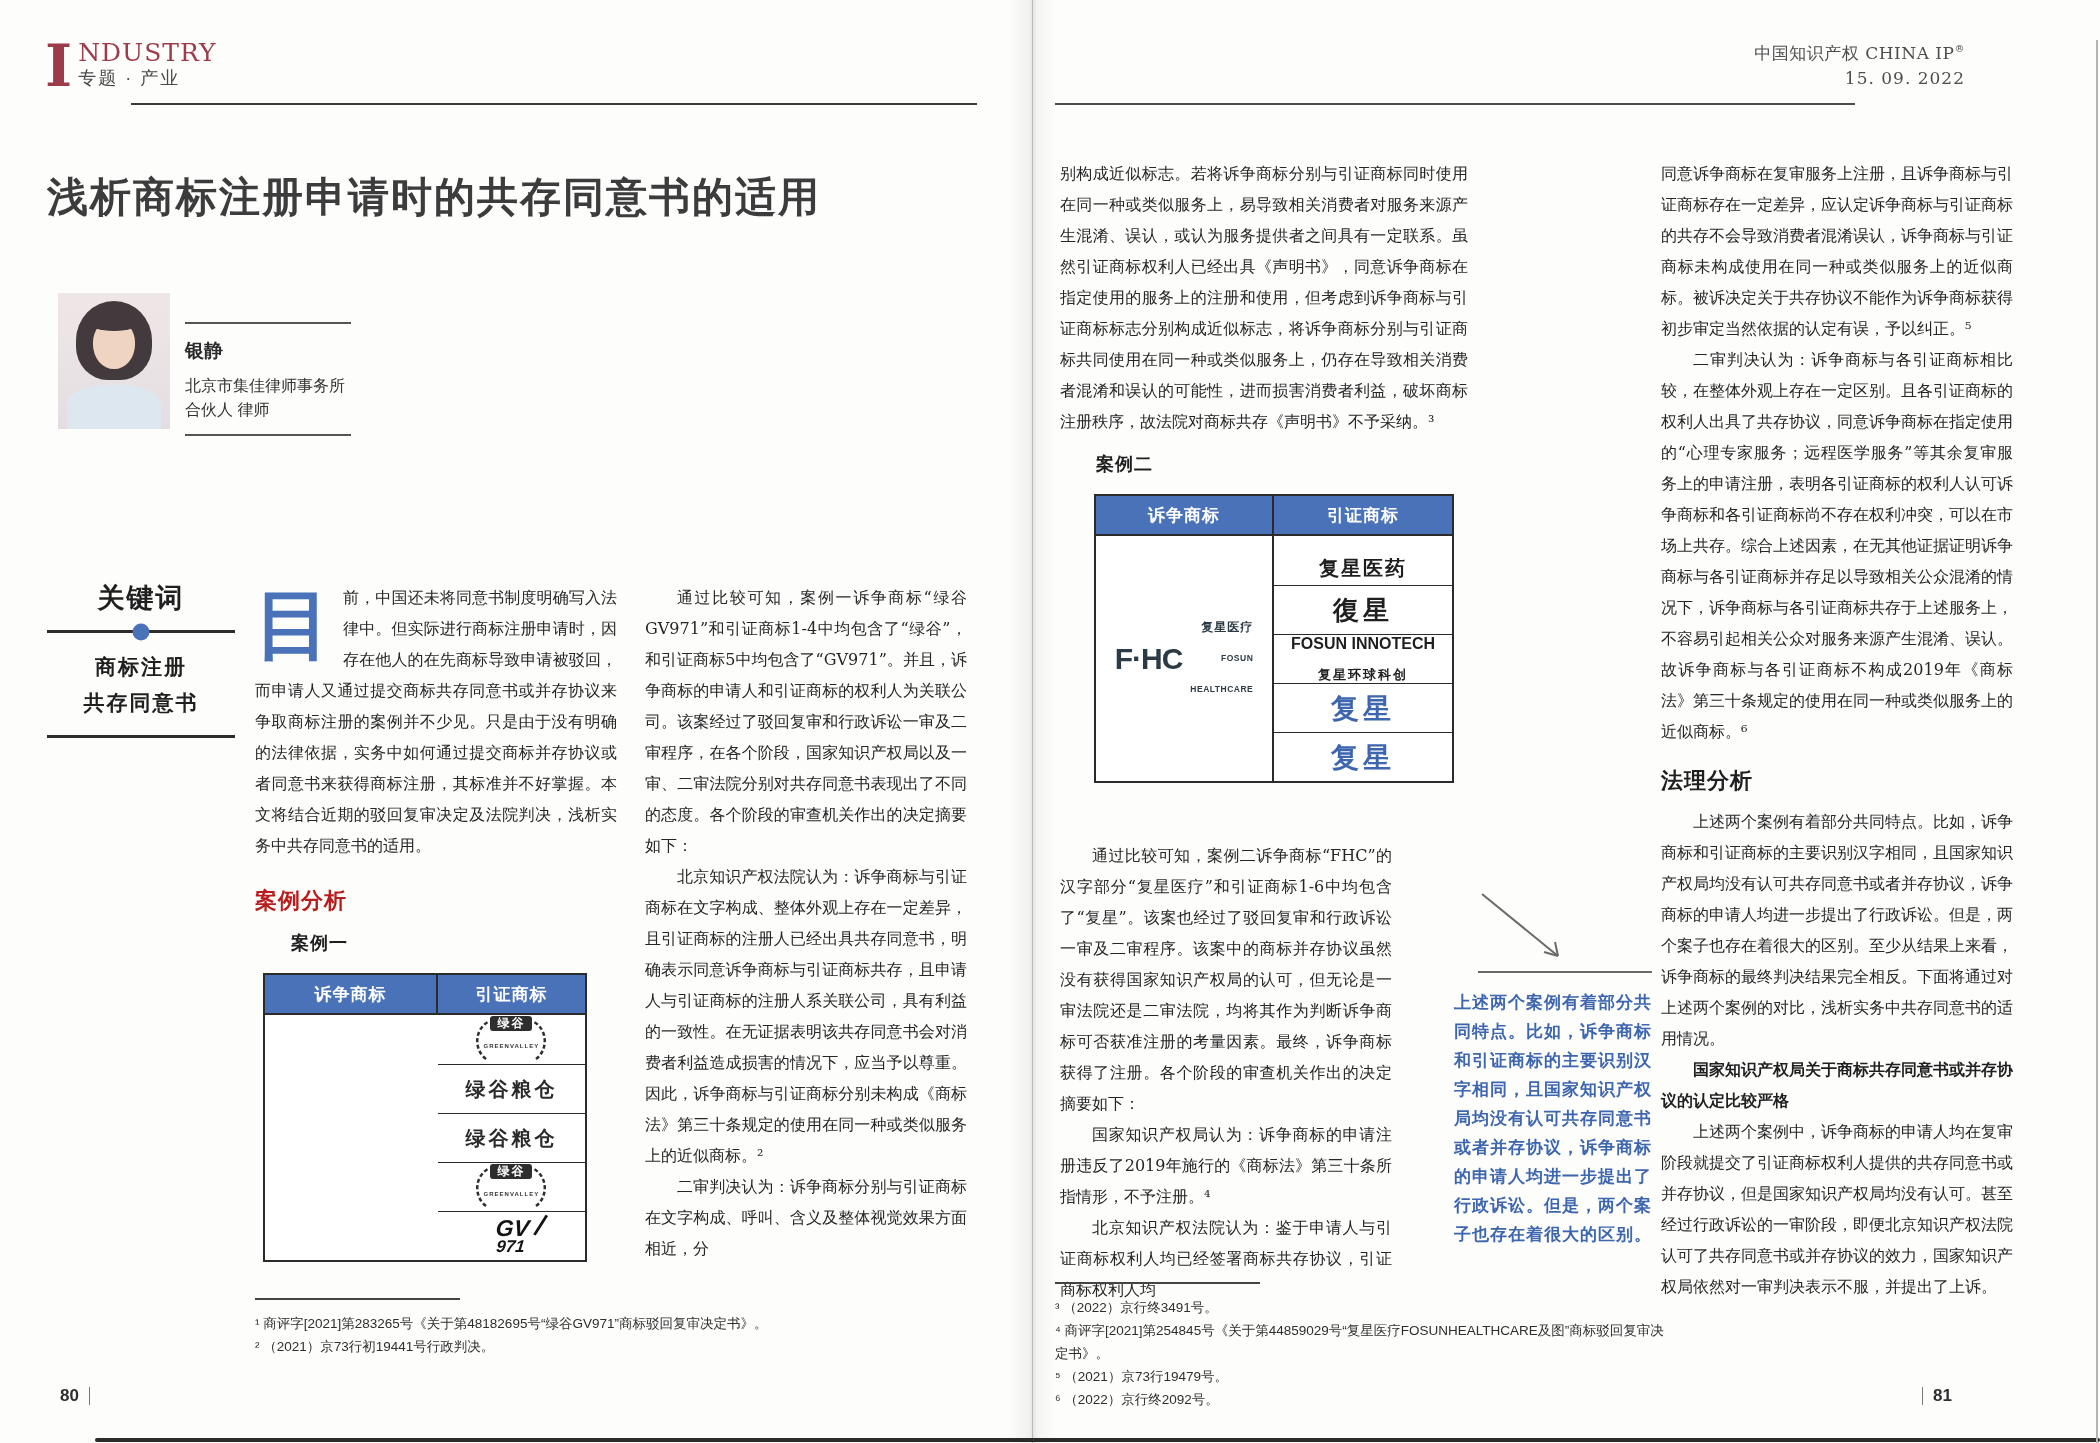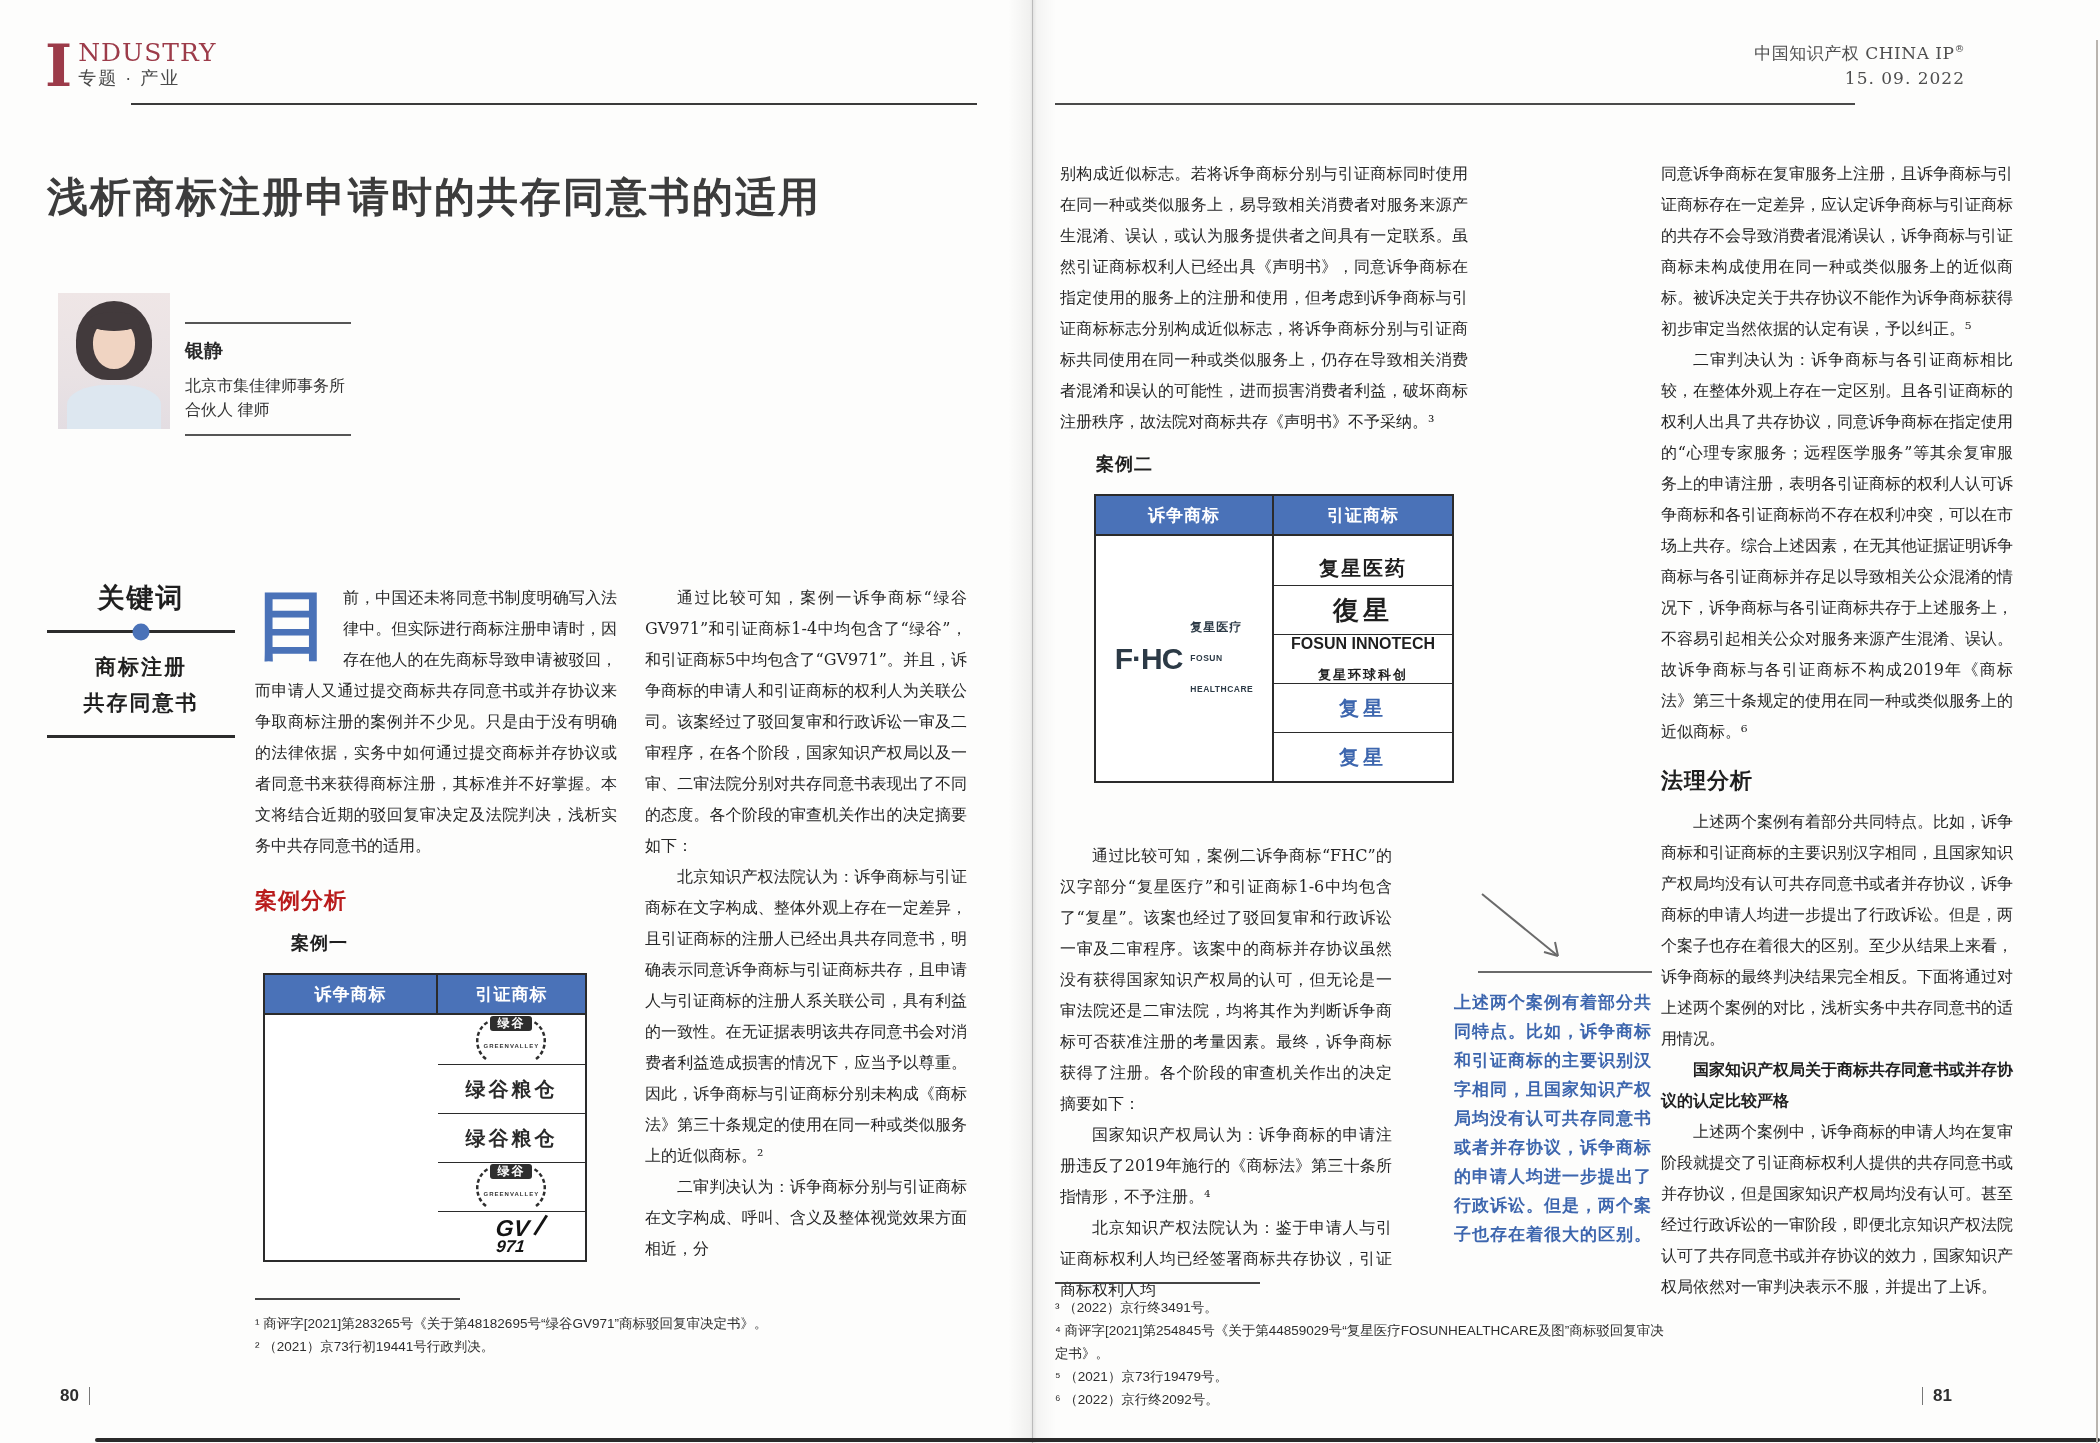--- a/index.html
+++ b/index.html
@@ -79,21 +79,21 @@
              border-top:1px solid #2b2b2b; overflow:hidden; }
   .tm-cell.first { border-top:none; }
   .disputed-text { font-family:"DejaVu Serif","Liberation Serif",serif; font-size:25px; color:#1e1e1e; }
   .mark-plain { font-weight:bold; font-size:20px; letter-spacing:3px; color:#2a2a2a;
                 font-family:"DejaVu Serif","Liberation Serif",serif; }
   .mark-dark { font-weight:bold; color:#1f1f1f; }
   .mk-20 { font-size:20px; letter-spacing:2px;margin-top:15px; }
   .mk-26 { font-size:26px; letter-spacing:4px; }
   .mk-en { font-size:16px; letter-spacing:0; }
   .mk-sub { font-size:13px; font-weight:bold; color:#1f1f1f; letter-spacing:2px; }
-  .mark-blue { font-weight:bold; font-size:20px; letter-spacing:4px; color:#3d66ae; }
+  .mark-blue { font-weight:bold; font-size:28px; letter-spacing:4px; color:#3d66ae; }
 
   
   .badge-logo { position:relative; width:86px; height:46px; display:flex; flex-direction:column;
                 align-items:center; justify-content:center; }
   .badge-logo svg { position:absolute; left:0; top:0; width:100%; height:100%; }
   .badge-main { position:relative; background:#2e2e2e; color:#fff; font-weight:bold; font-size:12px;
                 line-height:15px; padding:0 7px; border-radius:3px; letter-spacing:2px; z-index:1; }
   .badge-sub { position:relative; font-size:6px; letter-spacing:1px; color:#333; font-weight:bold; z-index:1; }
   .badge-banner { position:relative; width:22px; height:7px; background:#2e2e2e; border-radius:2px; margin-top:1px; z-index:1; }
 
@@ -102,21 +102,21 @@
              font-weight:900; color:#141414; transform:skewX(-6deg); line-height:0.9; }
   .gv-line1 { font-size:23px; }
   .gv-line2 { font-size:17px; }
   .gv-logo::after { content:""; position:absolute; right:-12px; top:-4px; width:2.5px; height:22px;
                     background:#141414; transform:rotate(28deg); }
 
   
   .fhc-logo { display:flex; align-items:center; gap:8px; }
   .fhc-letters { font-weight:900; font-size:30px; letter-spacing:-1px; color:#2c3a46;
                  font-family:"Liberation Sans","DejaVu Sans",sans-serif; }
-  .fhc-textcol { display:flex; flex-direction:column; align-items:flex-start; color:#2c3a46; }
+  .fhc-textcol { display:flex; flex-direction:column; align-items:flex-end; color:#2c3a46; }
   .fhc-cn  { font-weight:bold; font-size:12px; letter-spacing:1px; }
   .fhc-en  { font-weight:bold; font-size:8.5px; letter-spacing:0.5px; }
 
   
   .footnotes { font-family:"Liberation Sans","DejaVu Sans",sans-serif; font-size:13.5px; line-height:23px; color:#2e2e2e; }
   .fn-rule { width:205px; height:2px; background:#444; margin-bottom:12px; }
   .lp-footnotes { position:absolute; left:210px; top:1258px; width:720px; }
   .rp-footnotes { position:absolute; left:0; top:1242px; width:620px; }
 
   .page-num { position:absolute; bottom:14px; font-family:"Liberation Sans","DejaVu Sans",sans-serif;

